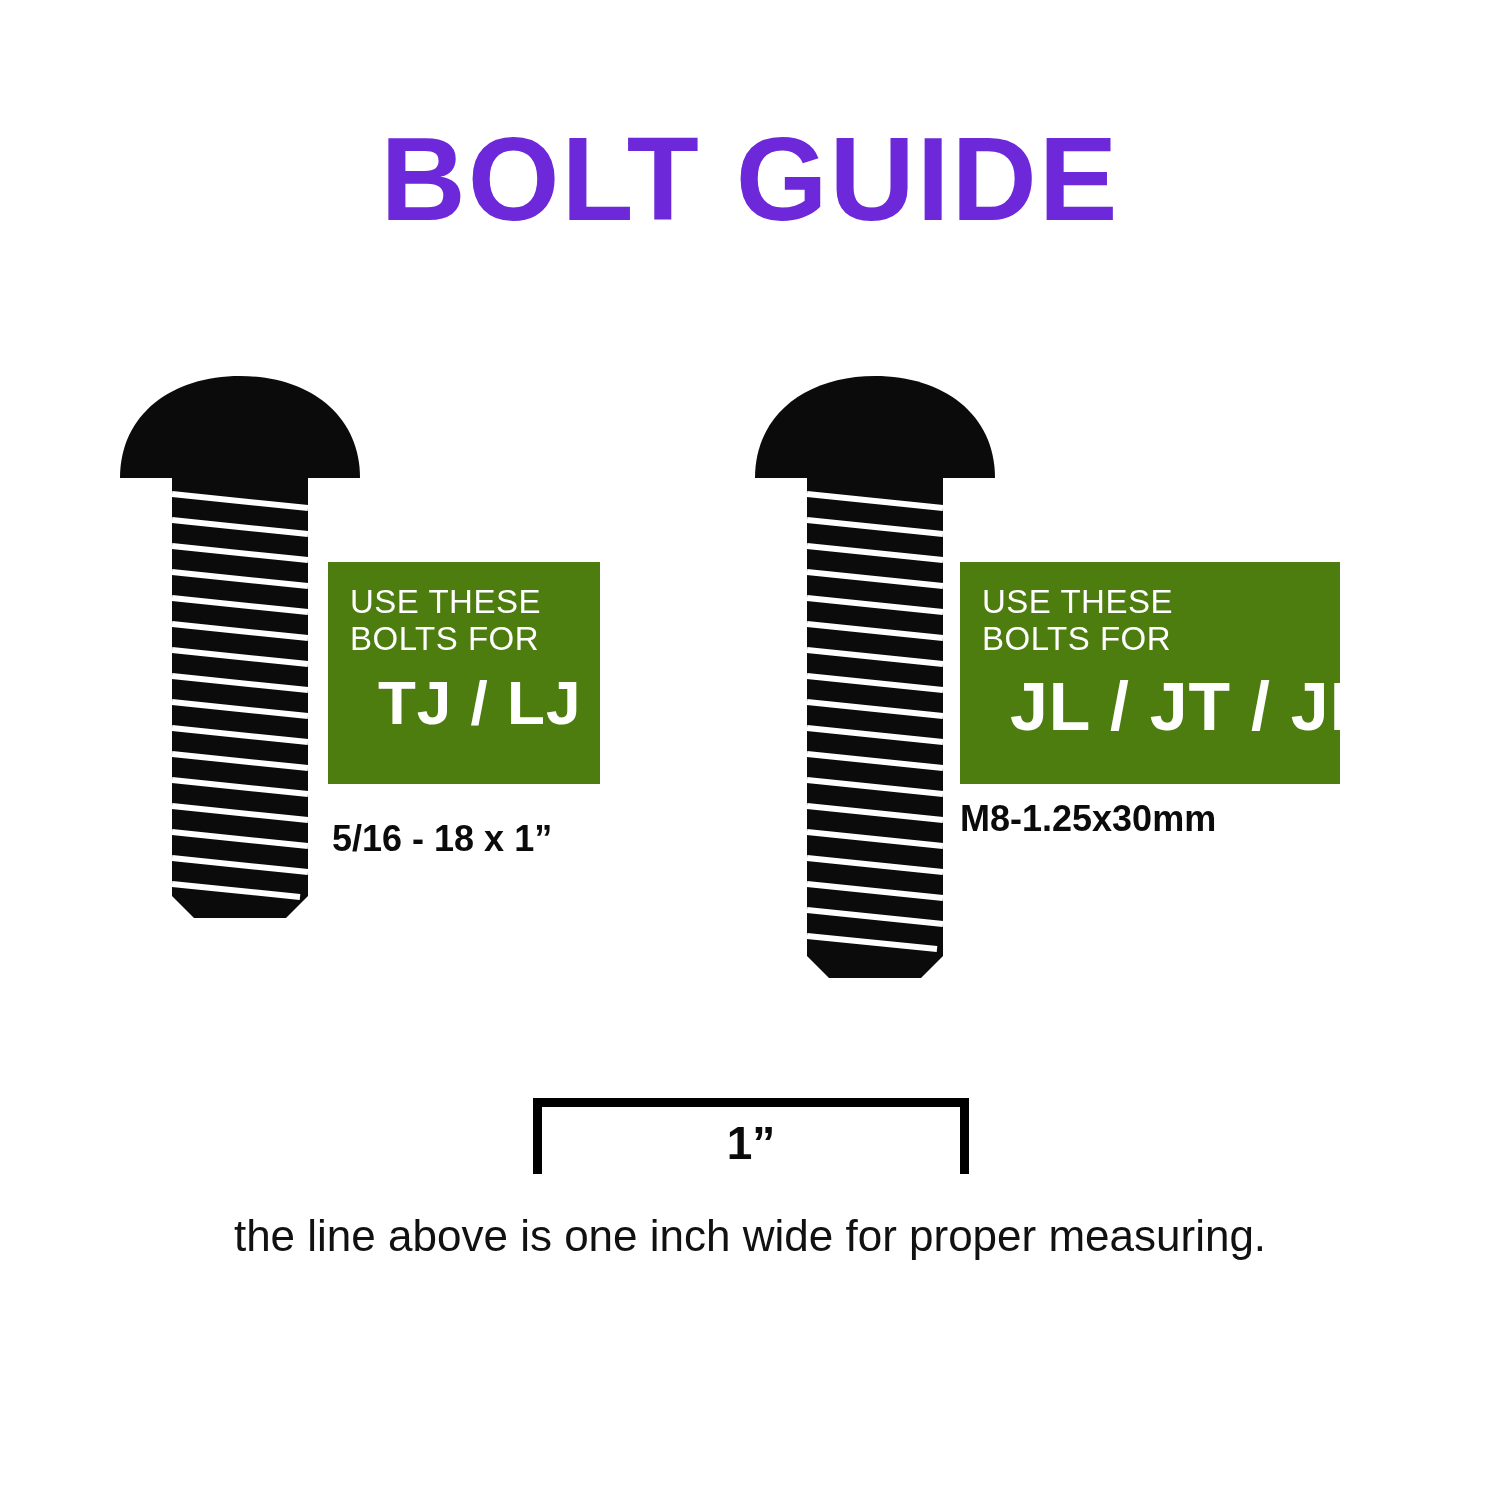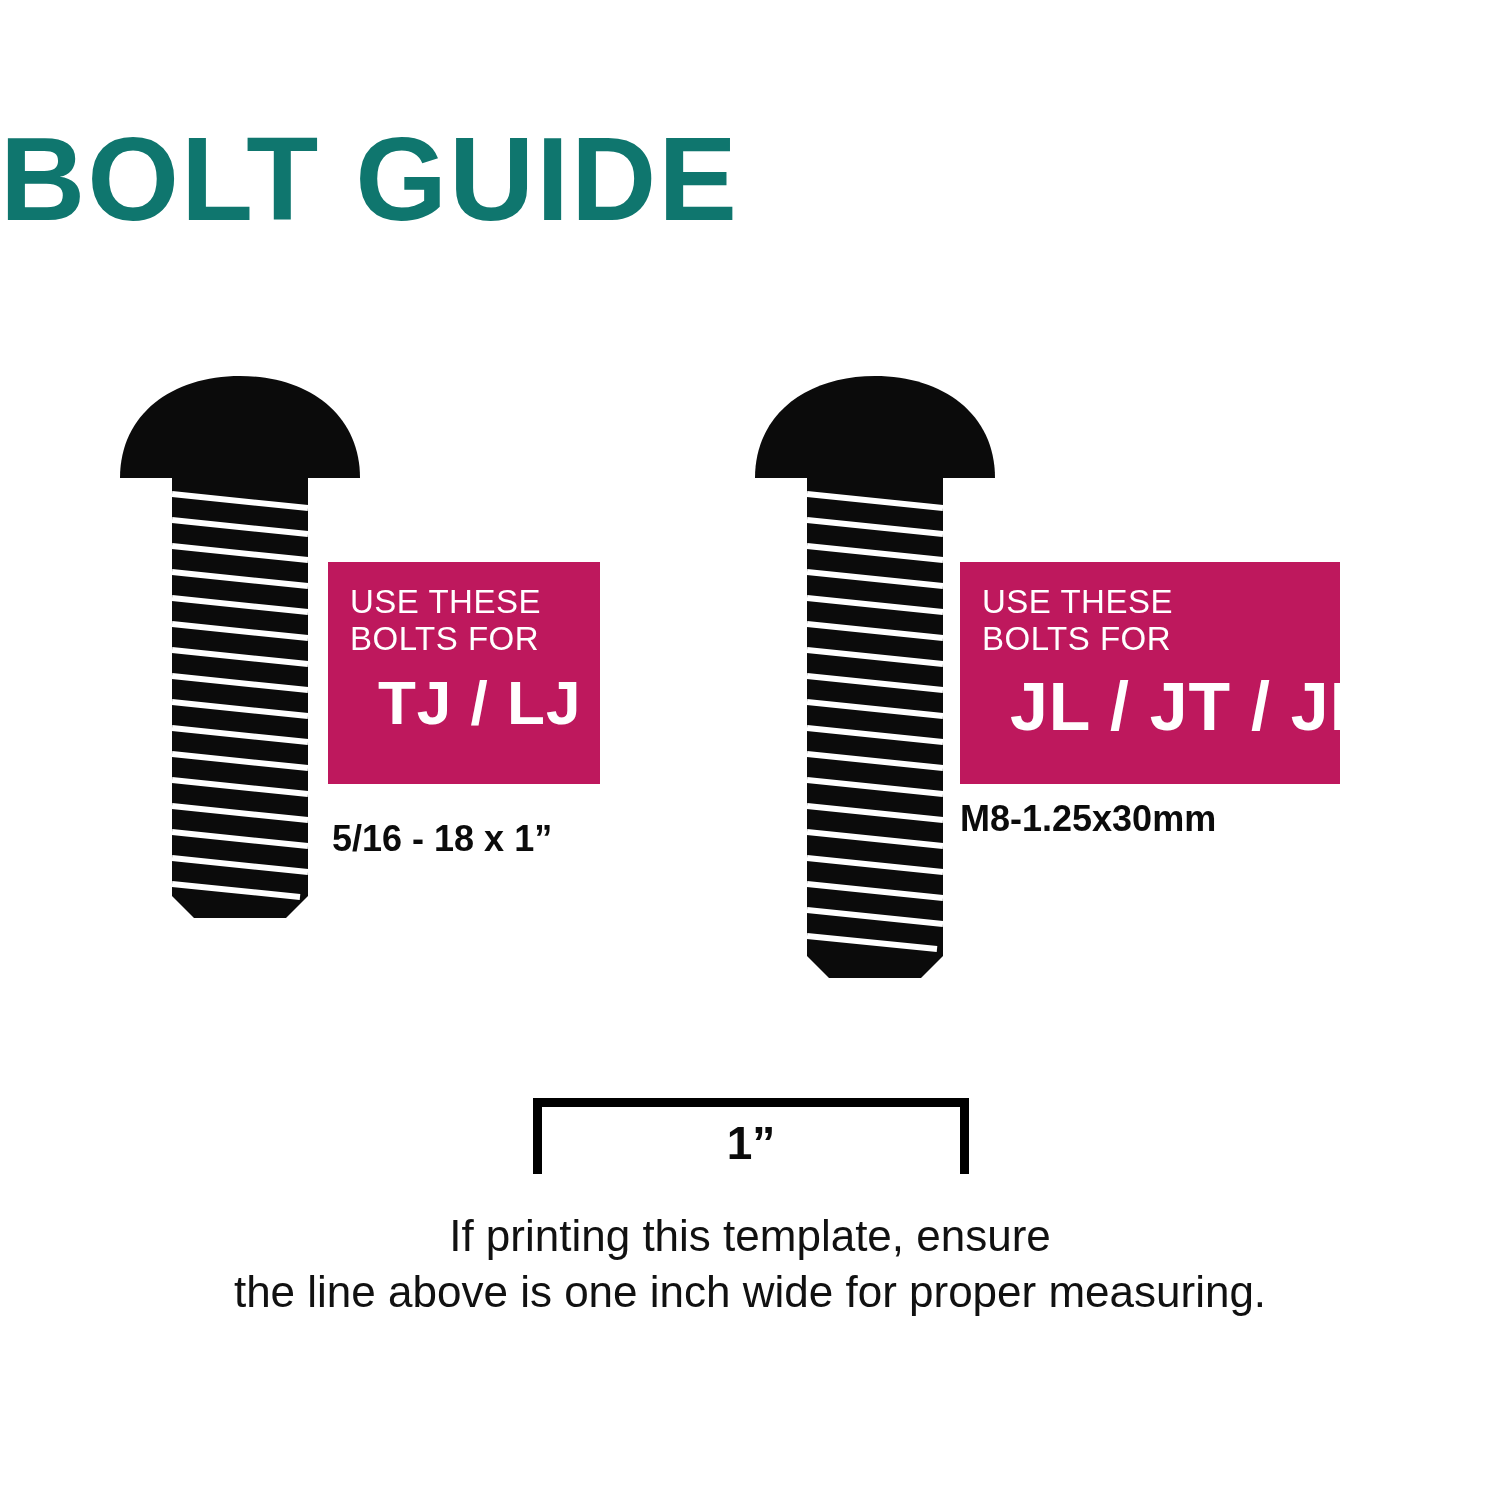--- a/index.html
+++ b/index.html
@@ -15,45 +15,45 @@
     color: #111111;
     overflow: hidden;
   }
 
   
   #page-title {
     position: absolute;
     top: 120px;
     left: 0;
     width: 1500px;
-    text-align: left;
+    text-align: center;
     font-size: 118px;
     font-weight: bold;
     letter-spacing: 2px;
     line-height: 1;
-    color: #0f766e;
+    color: #6d28d9;
   }
 
   
   .bolt-group {
     position: absolute;
   }
   #bolt-group-left  { left: 110px; top: 370px; width: 560px; height: 620px; }
   #bolt-group-right { left: 745px; top: 370px; width: 640px; height: 640px; }
 
   .bolt {
     position: absolute;
     left: 0;
     top: 0;
   }
 
   
   .callout {
     position: absolute;
-    background: #be185d;
+    background: #4d7c0f;
     color: #ffffff;
     box-sizing: border-box;
     padding: 22px 22px 14px 22px;
   }
   #callout-left  { left: 218px; top: 192px; width: 272px; height: 222px; }
   #callout-right { left: 215px; top: 192px; width: 380px; height: 222px; }
 
   .callout-top {
     font-size: 33px;
     font-weight: normal;
@@ -207,15 +207,14 @@
 </div>
 
 <div id="ruler">
   <div class="bar span"></div>
   <div class="bar tick-left"></div>
   <div class="bar tick-right"></div>
   <div id="ruler-value">1”</div>
 </div>
 
 <div id="footnote">
-  <span class="line">If printing this template, ensure</span>
   <span class="line">the line above is one inch wide for proper measuring.</span>
 </div>
 
 </body></html>

